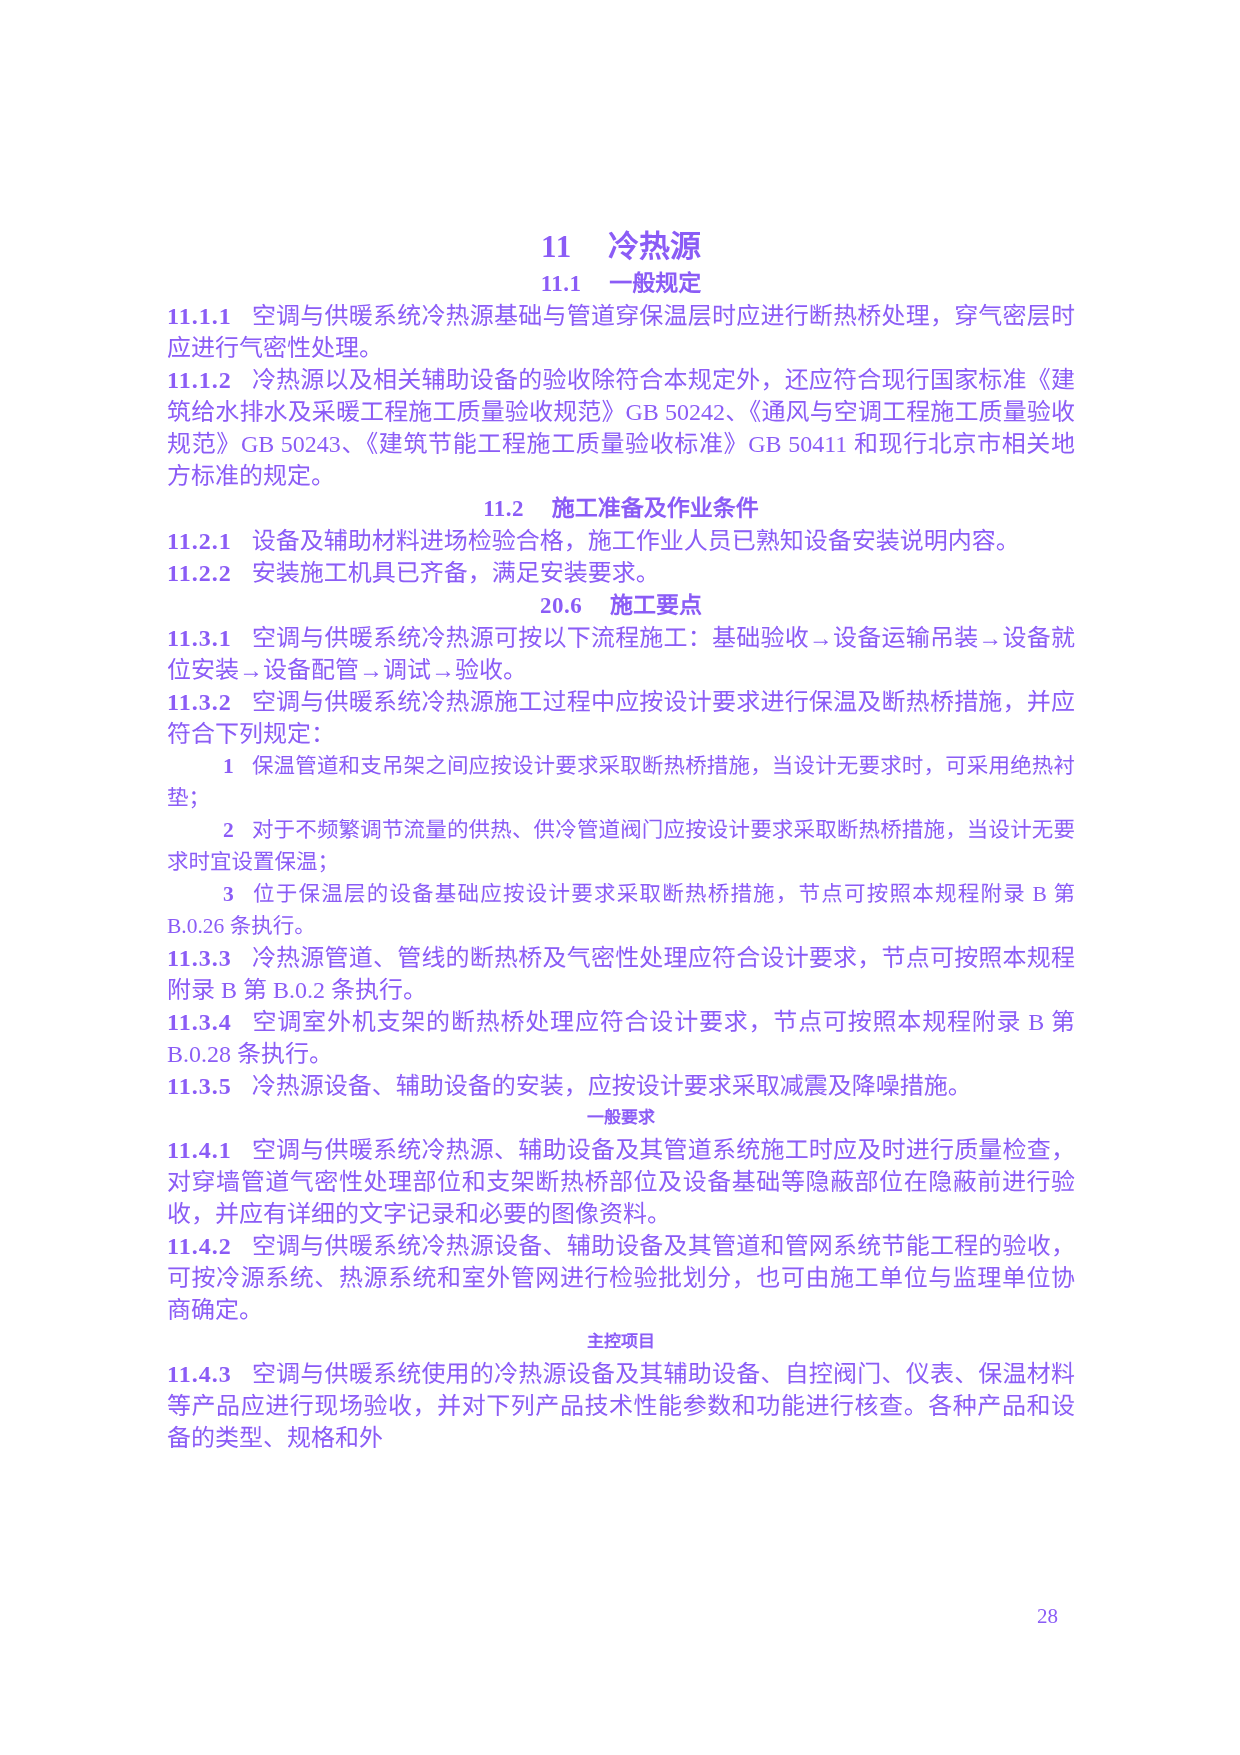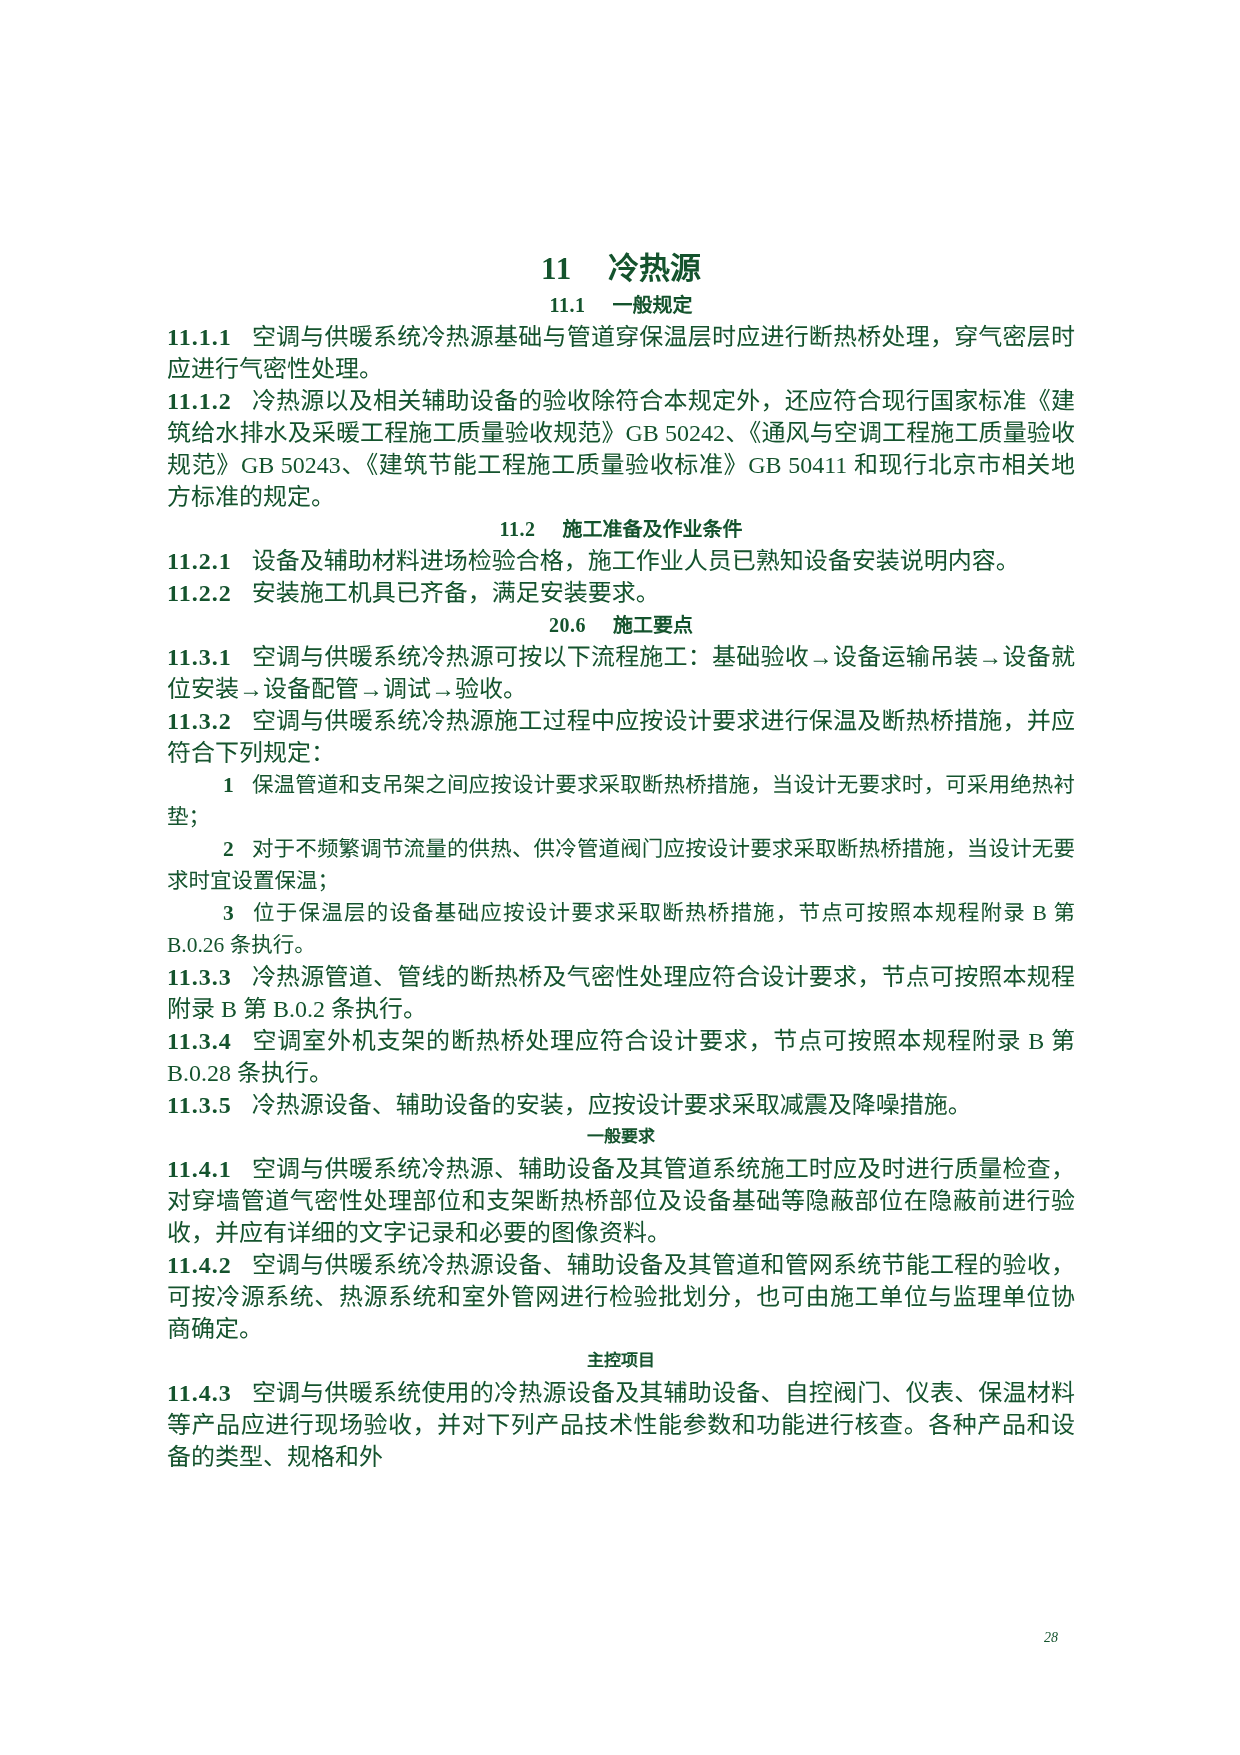--- a/index.html
+++ b/index.html
@@ -1,43 +1,42 @@
 <!DOCTYPE html>
 <html lang="zh-CN"><head>
 <meta charset="utf-8">
 <style>
   html,body { margin:0; padding:0; background:#ffffff; }
   .page {
     position:relative;
     width:1240px; height:1720px;
     background:#ffffff;
-    color:#14532d;
+    color:#8b5cf6;
     font-family:"Liberation Serif","DejaVu Serif",serif;
     overflow:hidden;
-    margin-top:22px;
   }
   .content {
     position:absolute;
     left:167px; top:0;
     width:908px;
     padding-top:227px;
   }
   h1.chapter-title {
     margin:0;
     text-align:center;
     font-size:31px;
     line-height:40px;
     font-weight:bold;
   }
   h1.chapter-title .num { margin-right:28px; letter-spacing:1px; }
   h1.chapter-title .ttl { font-family:"Liberation Sans","DejaVu Sans",sans-serif; }
   h2.sec-heading {
     margin:0;
     text-align:center;
-    font-size:20px;
+    font-size:23px;
     line-height:32px;
     font-weight:bold;
   }
   h2.sec-heading .num { margin-right:22px; letter-spacing:0.5px; }
   h2.sec-heading .ttl { font-family:"Liberation Sans","DejaVu Sans",sans-serif; }
   h3.subhead {
     margin:0;
     text-align:center;
     font-size:17px;
     line-height:32px;
@@ -70,23 +69,22 @@
     text-indent:56px;
   }
   p.subitem .inum {
     font-weight:bold;
     margin-right:18px;
   }
   .pagenum {
     position:absolute;
     top:1600px;
     right:182px;
-    font-size:14px;
+    font-size:21px;
     line-height:32px;
-    font-style:italic;
   }
 </style>
 </head>
 <body>
 
 <div class="page">
   <div class="content">
 
     <h1 class="chapter-title">
       <span class="num">11</span>

